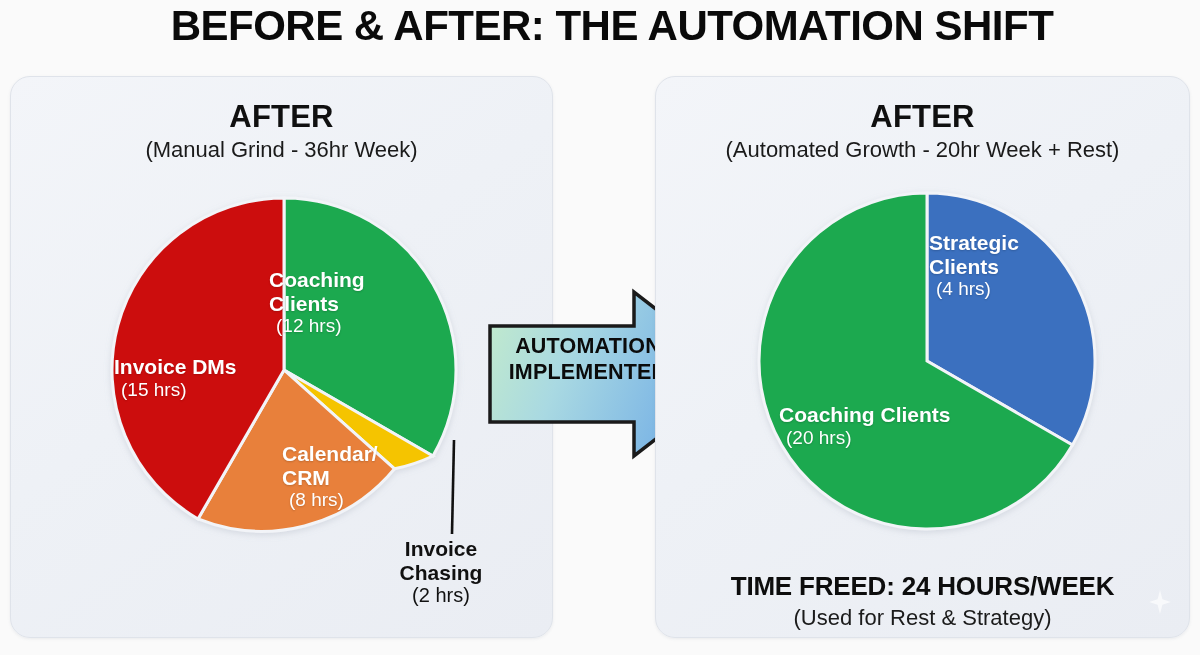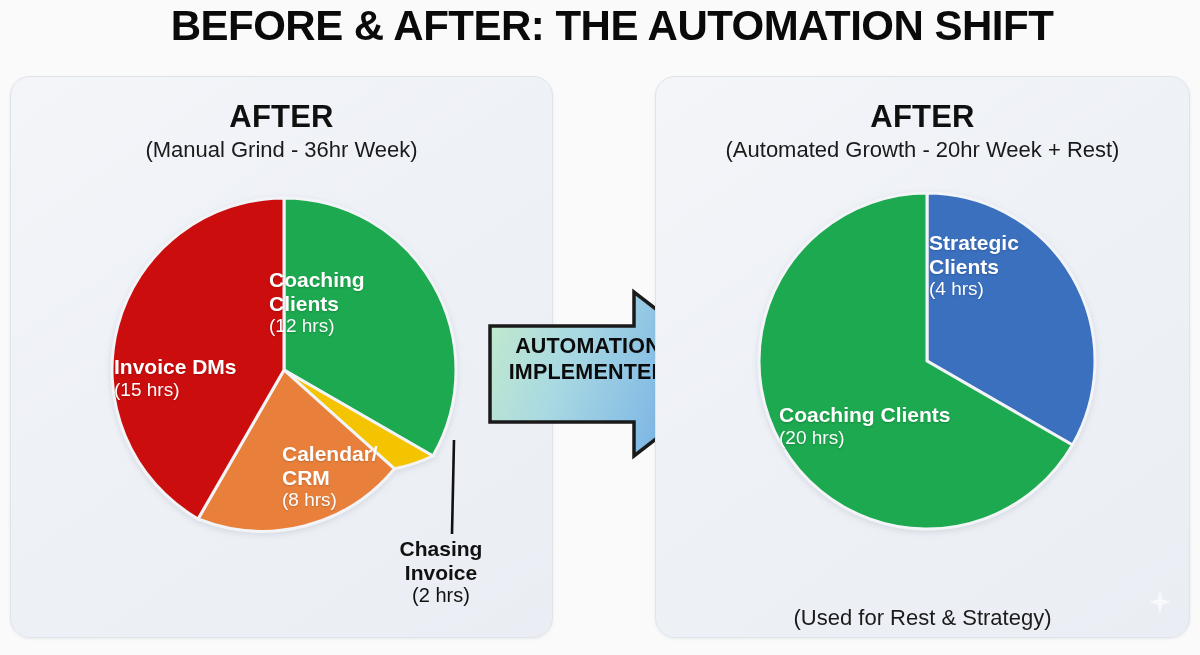--- a/index.html
+++ b/index.html
@@ -56,21 +56,21 @@
 
   .slice-label {
     position:absolute;
     text-align:left;
     color:#ffffff;
     line-height:1.12;
     pointer-events:none;
     text-shadow:0 1px 2px rgba(0,0,0,0.18);
   }
   .slice-label .nm { font-size:21px; font-weight:bold; display:block; }
-  .slice-label .hr { font-size:19px; font-weight:normal; display:block; }
+  .slice-label .hr { font-size:19px; font-weight:normal; display:block;padding-left:7px; }
 
   
   .callout-label {
     position:absolute;
     text-align:center;
     color:#111;
     line-height:1.12;
   }
   .callout-label .nm { font-size:21px; font-weight:bold; display:block; }
   .callout-label .hr { font-size:20px; font-weight:normal; display:block; }
@@ -152,22 +152,22 @@
       </div>
 
       <div class="slice-label" style="left:178px; top:252px; width:140px;">
         <span class="nm">Calendar/</span>
         <span class="nm">CRM</span>
         <span class="hr">(8 hrs)</span>
       </div>
     </div>
 
     <div class="callout-label" style="left:355px; top:460px; width:150px;">
+      <span class="nm">Invoice</span>
       <span class="nm">Chasing</span>
-      <span class="nm">Invoice</span>
       <span class="hr">(2 hrs)</span>
     </div>
   </div>
 
   <div id="arrow-wrap">
     <svg width="258" height="172" viewBox="0 0 258 172">
       <defs>
         <linearGradient id="arrowGrad" x1="0" y1="0" x2="1" y2="0.25">
           <stop offset="0%" stop-color="#c3ebcb"></stop>
           <stop offset="38%" stop-color="#a9d9e2"></stop>
@@ -207,20 +207,21 @@
         <span class="nm">Clients</span>
         <span class="hr">(4 hrs)</span>
       </div>
 
       <div class="slice-label" style="left:28px; top:218px; width:260px;">
         <span class="nm">Coaching Clients</span>
         <span class="hr">(20 hrs)</span>
       </div>
     </div>
 
+    <div class="freed-main">TIME FREED: 24 HOURS/WEEK</div>
     <div class="freed-sub">(Used for Rest &amp; Strategy)</div>
 
     <svg id="sparkle" viewBox="0 0 24 24">
       <path d="M12 1 L14.2 9.4 L22 12 L14.2 14.6 L12 23 L9.8 14.6 L2 12 L9.8 9.4 Z" fill="#ffffff" opacity="0.9"></path>
     </svg>
   </div>
 
 </div>
 
 </body></html>

